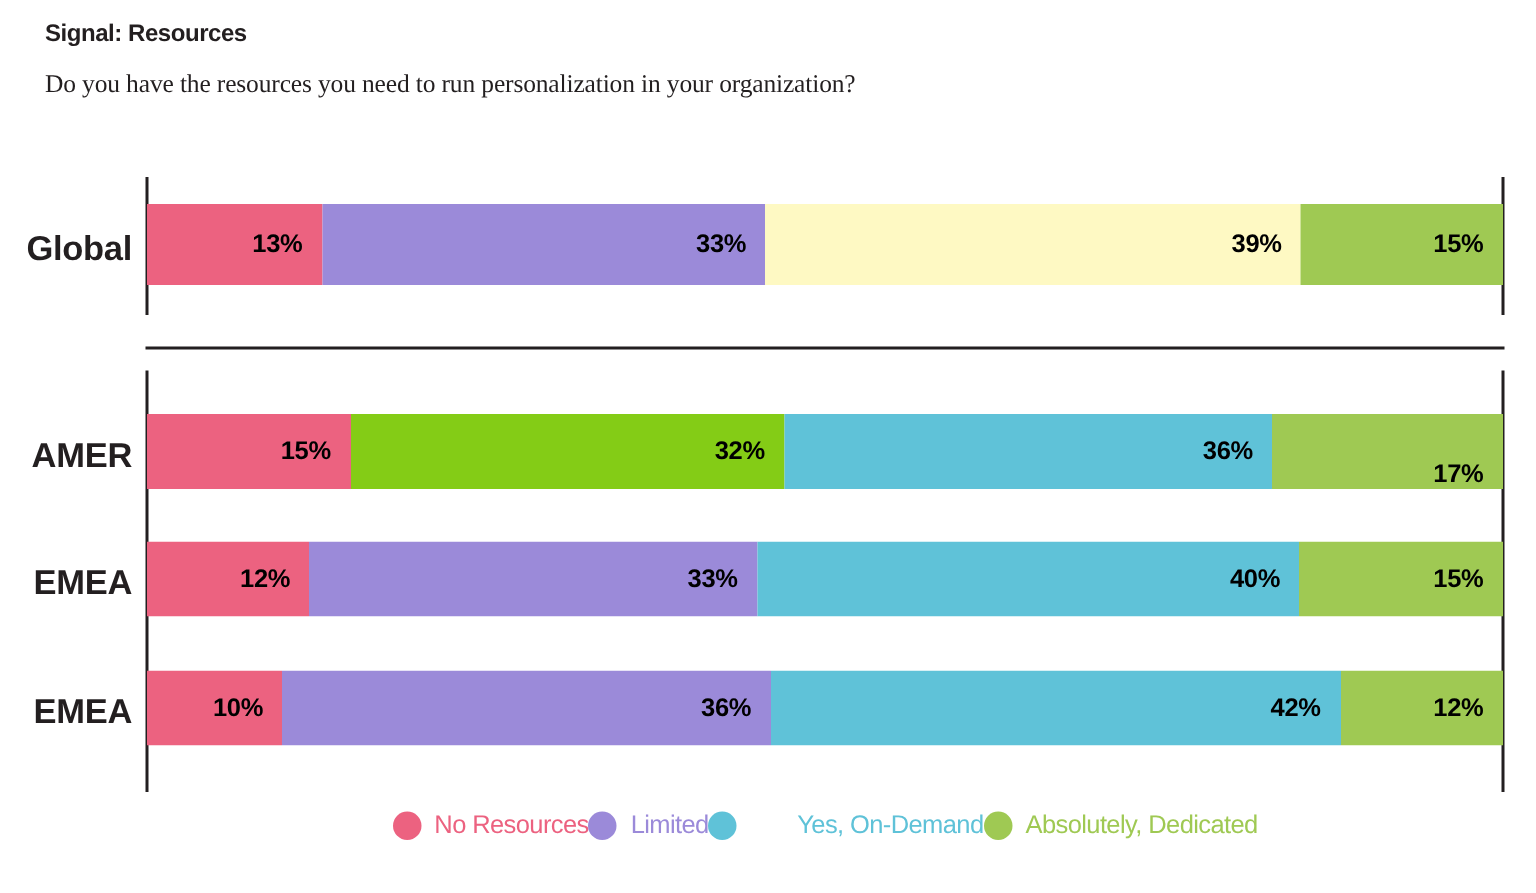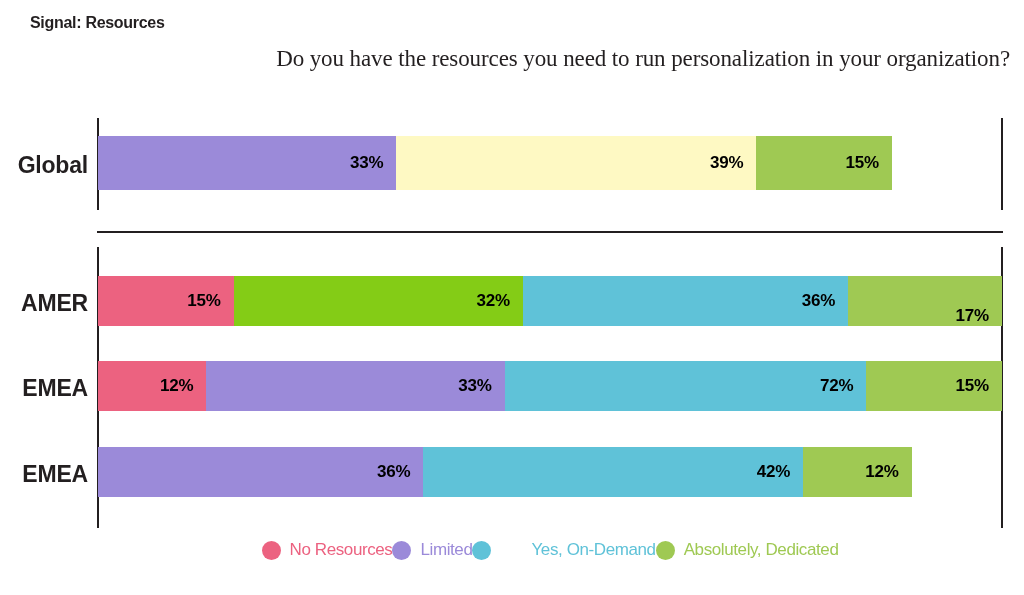--- a/index.html
+++ b/index.html
@@ -22,27 +22,26 @@
     font-family: "Liberation Sans", sans-serif;
     font-weight: bold;
     font-size: 16px;
     letter-spacing: -0.3px;
     color: #231f20;
     margin: 0;
     line-height: 1.1;
   }
   #chart-subtitle {
     font-family: "Liberation Serif", serif;
-    font-size: 23px;
+    font-size: 17px;
     color: #231f20;
     margin: 0;
     padding-top: 14px;
     line-height: 1.15;
     letter-spacing: -0.1px;
-    text-align: right;
   }
 
   
   #plot {
     position: absolute;
     left: 0; top: 0;
     width: 1024px; height: 595px;
   }
 
   .axis-line {
@@ -122,20 +121,23 @@
 </div>
 
 <div id="plot">
     <div class="axis-line" style="left: 97px; top: 118px; height: 92px;"></div>
     <div class="axis-line" style="left: 1001px; top: 118px; height: 92px;"></div>
     <div class="axis-line" style="left: 97px; top: 247px; height: 281px;"></div>
     <div class="axis-line" style="left: 1001px; top: 247px; height: 281px;"></div>
     <div class="separator" style="left: 97px; top: 231px; width: 906px;"></div>
     <div class="row-label" style="left: 0px; width: 88px; top: 152px;">Global</div>
     <div class="bar-track" style="left: 98px; top: 136px; width: 904px; height: 54px;">
+      <div class="seg" title="Global — No Resources 13%" style="background: rgb(236, 98, 128); width: 117.52px;">
+        <span class="seg-label">13%</span>
+      </div>
       <div class="seg" title="Global — Limited 33%" style="background: rgb(155, 138, 217); width: 298.32px;">
         <span class="seg-label">33%</span>
       </div>
       <div class="seg" title="Global — Yes, On-Demand 39%" style="background: #fef9c3; width: 360px;">
         <span class="seg-label">39%</span>
       </div>
       <div class="seg" title="Global — Absolutely, Dedicated 15%" style="background: rgb(159, 201, 83); width: 135.6px;">
         <span class="seg-label">15%</span>
       </div>
     </div>
@@ -156,28 +158,31 @@
     </div>
     <div class="row-label" style="left: 0px; width: 88px; top: 375px;">EMEA</div>
     <div class="bar-track" style="left: 98px; top: 361px; width: 904px; height: 50px;">
       <div class="seg" title="APAC — No Resources 12%" style="background: rgb(236, 98, 128); width: 108.48px;">
         <span class="seg-label">12%</span>
       </div>
       <div class="seg" title="APAC — Limited 33%" style="background: rgb(155, 138, 217); width: 298.32px;">
         <span class="seg-label">33%</span>
       </div>
       <div class="seg" title="APAC — Yes, On-Demand 40%" style="background: rgb(95, 194, 216); width: 361.6px;">
-        <span class="seg-label">72%</span>
+        <span class="seg-label">40%</span>
       </div>
       <div class="seg" title="APAC — Absolutely, Dedicated 15%" style="background: rgb(159, 201, 83); width: 135.6px;">
         <span class="seg-label">15%</span>
       </div>
     </div>
     <div class="row-label" style="left: 0px; width: 88px; top: 461px;">EMEA</div>
     <div class="bar-track" style="left: 98px; top: 447px; width: 904px; height: 50px;">
+      <div class="seg" title="EMEA — No Resources 10%" style="background: rgb(236, 98, 128); width: 90.4px;">
+        <span class="seg-label">10%</span>
+      </div>
       <div class="seg" title="EMEA — Limited 36%" style="background: rgb(155, 138, 217); width: 325.44px;">
         <span class="seg-label">36%</span>
       </div>
       <div class="seg" title="EMEA — Yes, On-Demand 42%" style="background: rgb(95, 194, 216); width: 379.68px;">
         <span class="seg-label">42%</span>
       </div>
       <div class="seg" title="EMEA — Absolutely, Dedicated 12%" style="background: rgb(159, 201, 83); width: 108.48px;">
         <span class="seg-label">12%</span>
       </div>
     </div>

